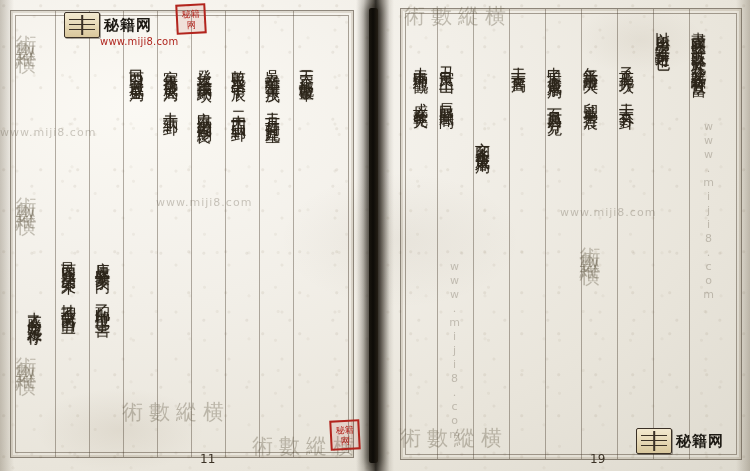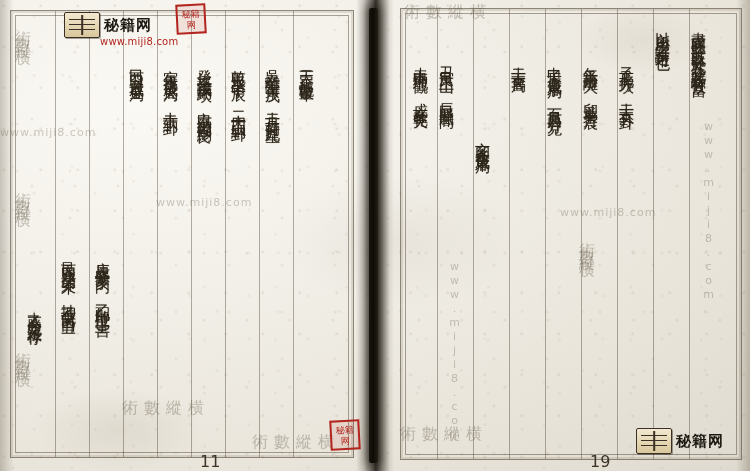--- a/index.html
+++ b/index.html
@@ -93,21 +93,21 @@
     font-family:"DejaVu Sans", sans-serif;
     font-size:11px;
     letter-spacing:1px;
     pointer-events:none;
     white-space:nowrap;
   }
   .wm-big{
     position:absolute;
     color:rgba(95,85,65,.34);
     font-family:Liberation Serif, serif;
-    font-size:16px;
+    font-size:21px;
     letter-spacing:6px;
     white-space:nowrap;
     pointer-events:none;
   }
   .wm-v{
     writing-mode:vertical-rl;
     text-orientation:upright;
   }
   
   .logo-stamp{
@@ -158,21 +158,21 @@
     text-align:center;
     padding-top:3px;
     box-sizing:border-box;
     letter-spacing:0;
     transform:rotate(-3deg);
   }
   
   .pageno{
     position:absolute;
     font-family:"DejaVu Sans", sans-serif;
-    font-size:16px;
+    font-size:12px;
     color:#3b3226;
   }
   
   .edge-shadow-l{
     position:absolute;left:0;top:0;width:14px;height:471px;
     background:linear-gradient(90deg,rgba(90,78,58,.30),rgba(90,78,58,0));
   }
   .edge-shadow-r{
     position:absolute;right:0;top:0;width:14px;height:471px;
     background:linear-gradient(270deg,rgba(90,78,58,.30),rgba(90,78,58,0));

